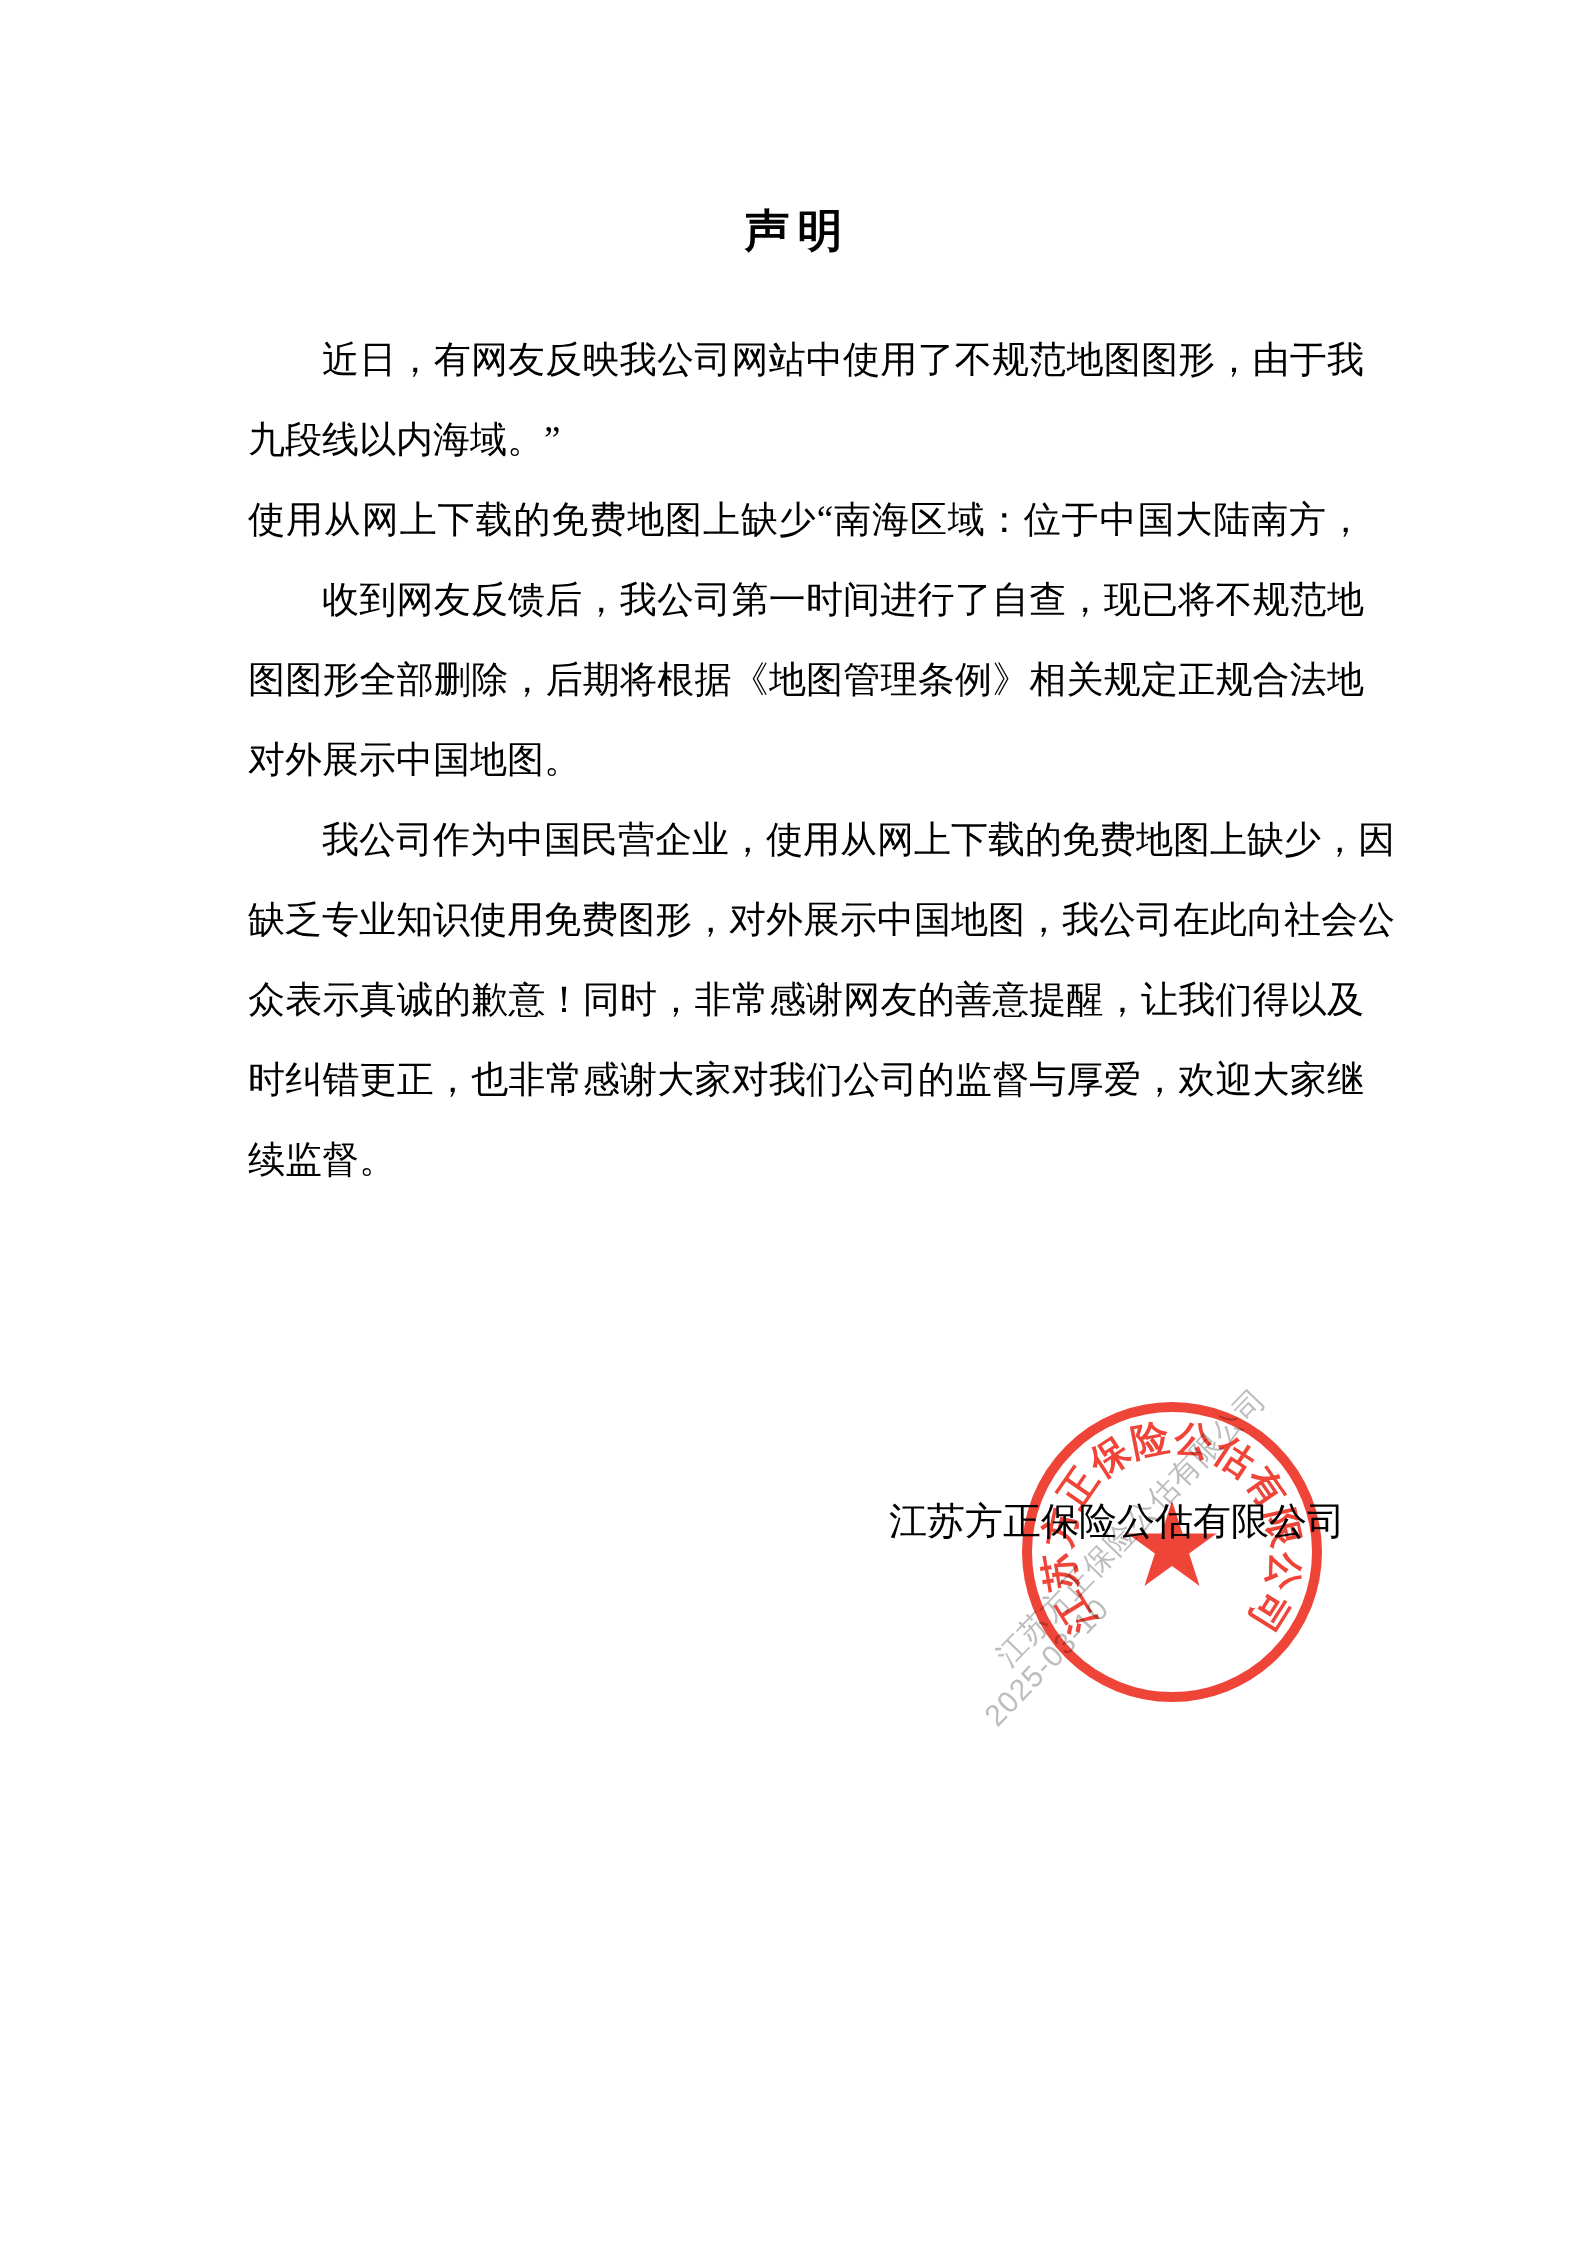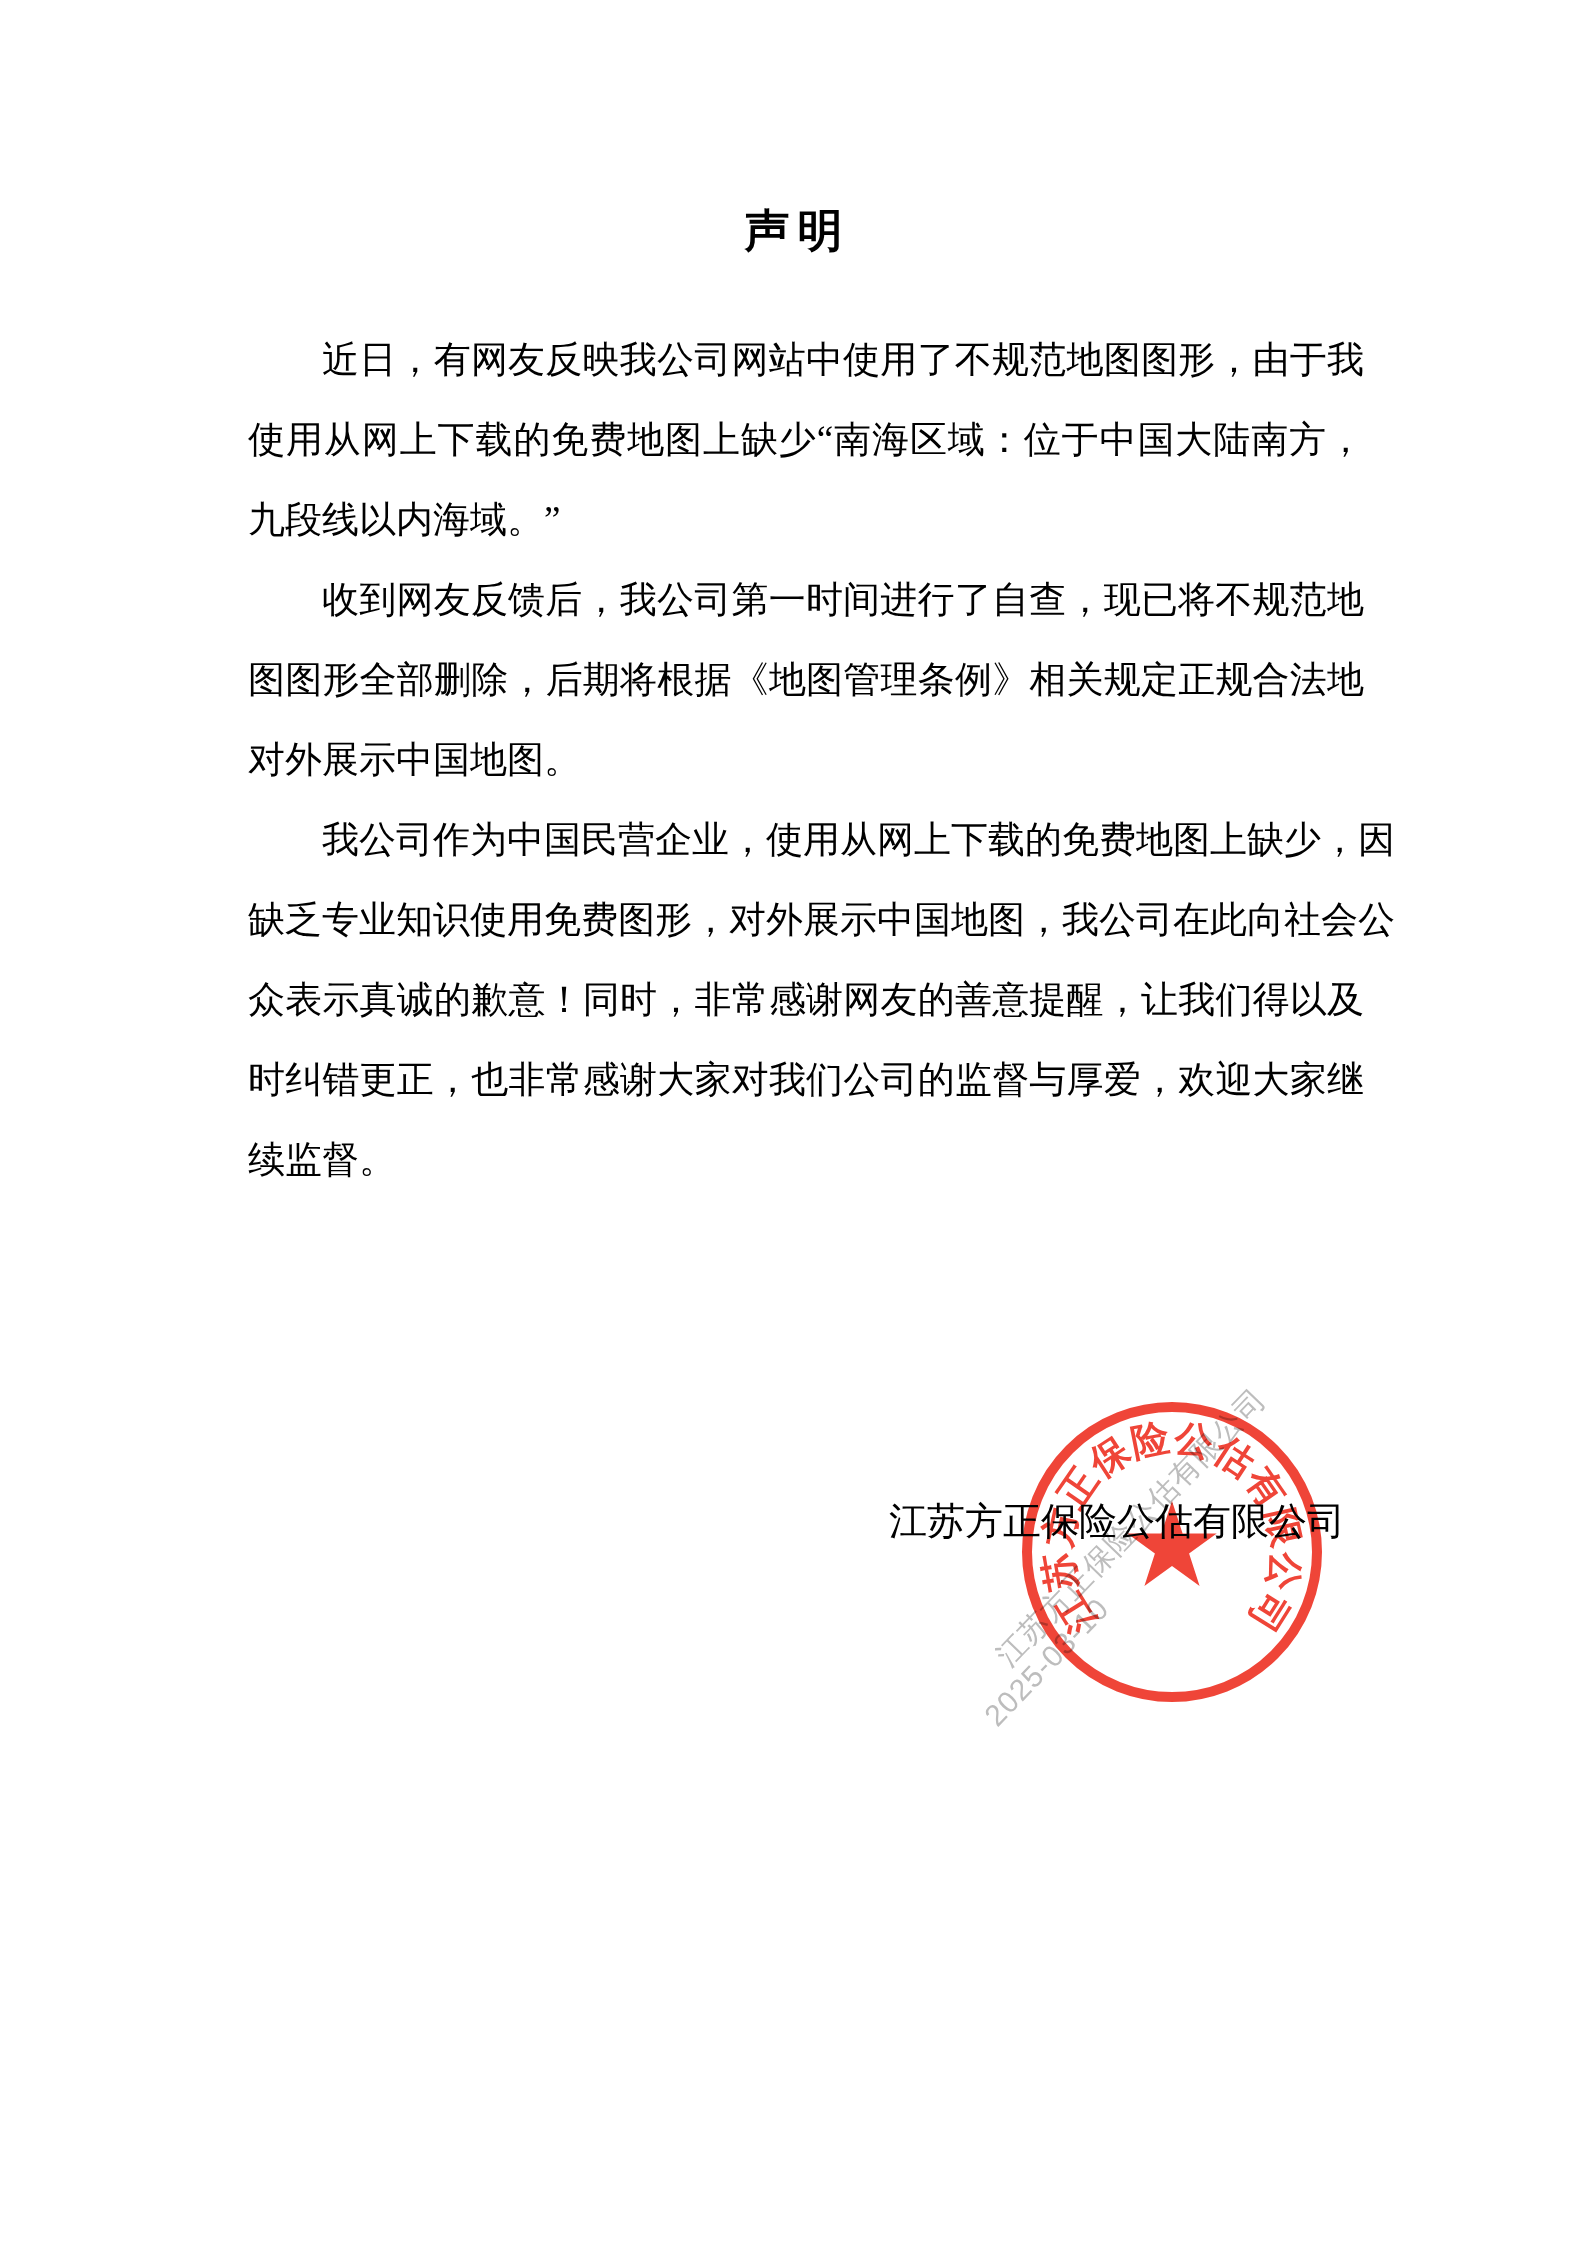--- a/index.html
+++ b/index.html
@@ -76,22 +76,22 @@
 </style>
 </head>
 <body>
 
 <div class="page">
 
   <div class="doc-title">声明</div>
 
   <div class="doc-body">
       <div class="line indent">近日，有网友反映我公司网站中使用了不规范地图图形，由于我</div>
+      <div class="line last">九段线以内海域。”</div>
       <div class="line">使用从网上下载的免费地图上缺少“南海区域：位于中国大陆南方，</div>
-      <div class="line last">九段线以内海域。”</div>
       <div class="line indent">收到网友反馈后，我公司第一时间进行了自查，现已将不规范地</div>
       <div class="line">图图形全部删除，后期将根据《地图管理条例》相关规定正规合法地</div>
       <div class="line last">对外展示中国地图。</div>
       <div class="line indent">我公司作为中国民营企业，使用从网上下载的免费地图上缺少，因</div>
       <div class="line">缺乏专业知识使用免费图形，对外展示中国地图，我公司在此向社会公</div>
       <div class="line">众表示真诚的歉意！同时，非常感谢网友的善意提醒，让我们得以及</div>
       <div class="line">时纠错更正，也非常感谢大家对我们公司的监督与厚爱，欢迎大家继</div>
       <div class="line last">续监督。</div>
     </div>
 

